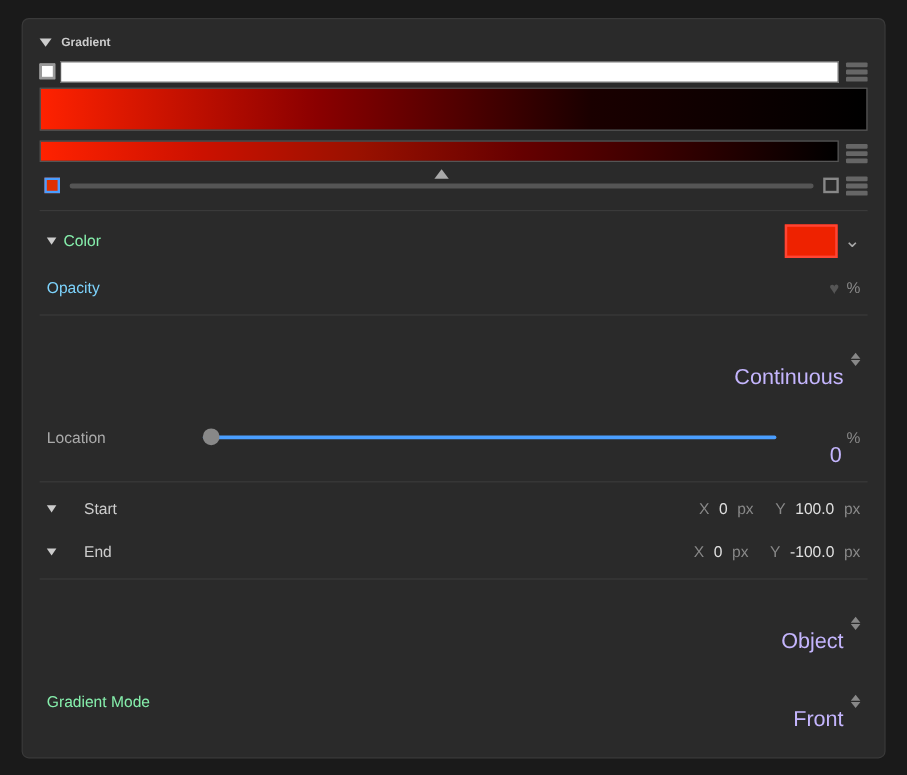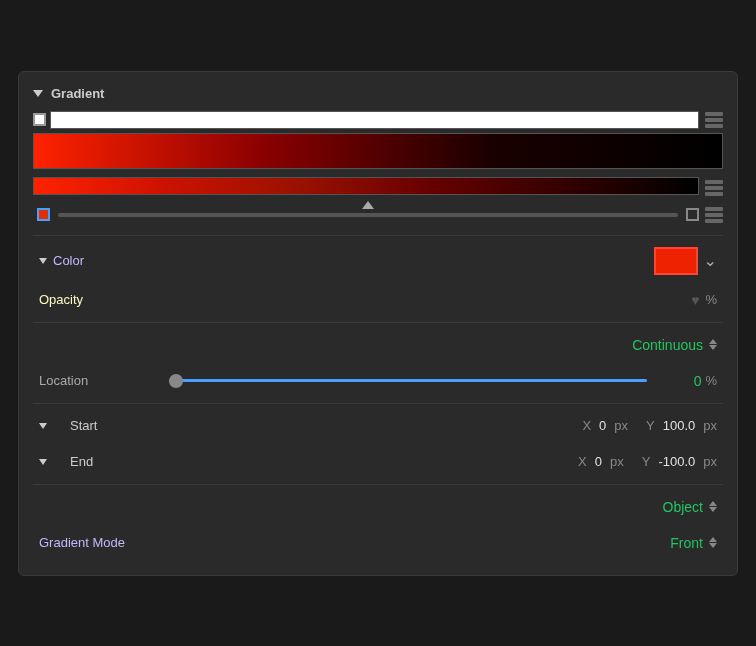--- a/index.html
+++ b/index.html
@@ -20,21 +20,21 @@
       border: 1px solid #3a3a3a;
       border-radius: 6px;
       width: 720px;
       padding: 14px 0 14px 0;
     }
 
     .section-header {
       display: flex;
       align-items: center;
       padding: 0 14px 10px 14px;
-      font-size: 13px;
+      font-size: 10px;
       font-weight: 600;
       color: #cccccc;
       gap: 8px;
     }
 
     .triangle-icon {
       width: 0; height: 0;
       border-left: 5px solid transparent;
       border-right: 5px solid transparent;
       border-top: 7px solid #cccccc;
@@ -93,28 +93,28 @@
 
     .prop-row {
       display: flex;
       align-items: center;
       padding: 7px 20px;
       font-size: 13px;
       min-height: 36px;
     }
 
     .prop-label {
-      color: #c4b5fd;
+      color: #86efac;
       width: 160px;
       flex-shrink: 0;
       font-size: 13px;
     }
 
     .prop-label.dimmed {
-      color: #fef9c3;
+      color: #7dd3fc;
     }
 
     .prop-value {
       flex: 1;
       display: flex;
       align-items: center;
       justify-content: flex-end;
       gap: 6px;
     }
 
@@ -147,22 +147,23 @@
     }
 
     .stepper-down {
       width: 0; height: 0;
       border-left: 4px solid transparent;
       border-right: 4px solid transparent;
       border-top: 5px solid #888;
     }
 
     .value-text {
-      color: #22c55e;
-      font-size: 14px;
+      color: #c4b5fd;
+      font-size: 18px;
+      margin-top: 30px;
     }
 
     .unit-text {
       color: #888;
       font-size: 13px;
     }
 
     
     .location-row {
       display: flex;

